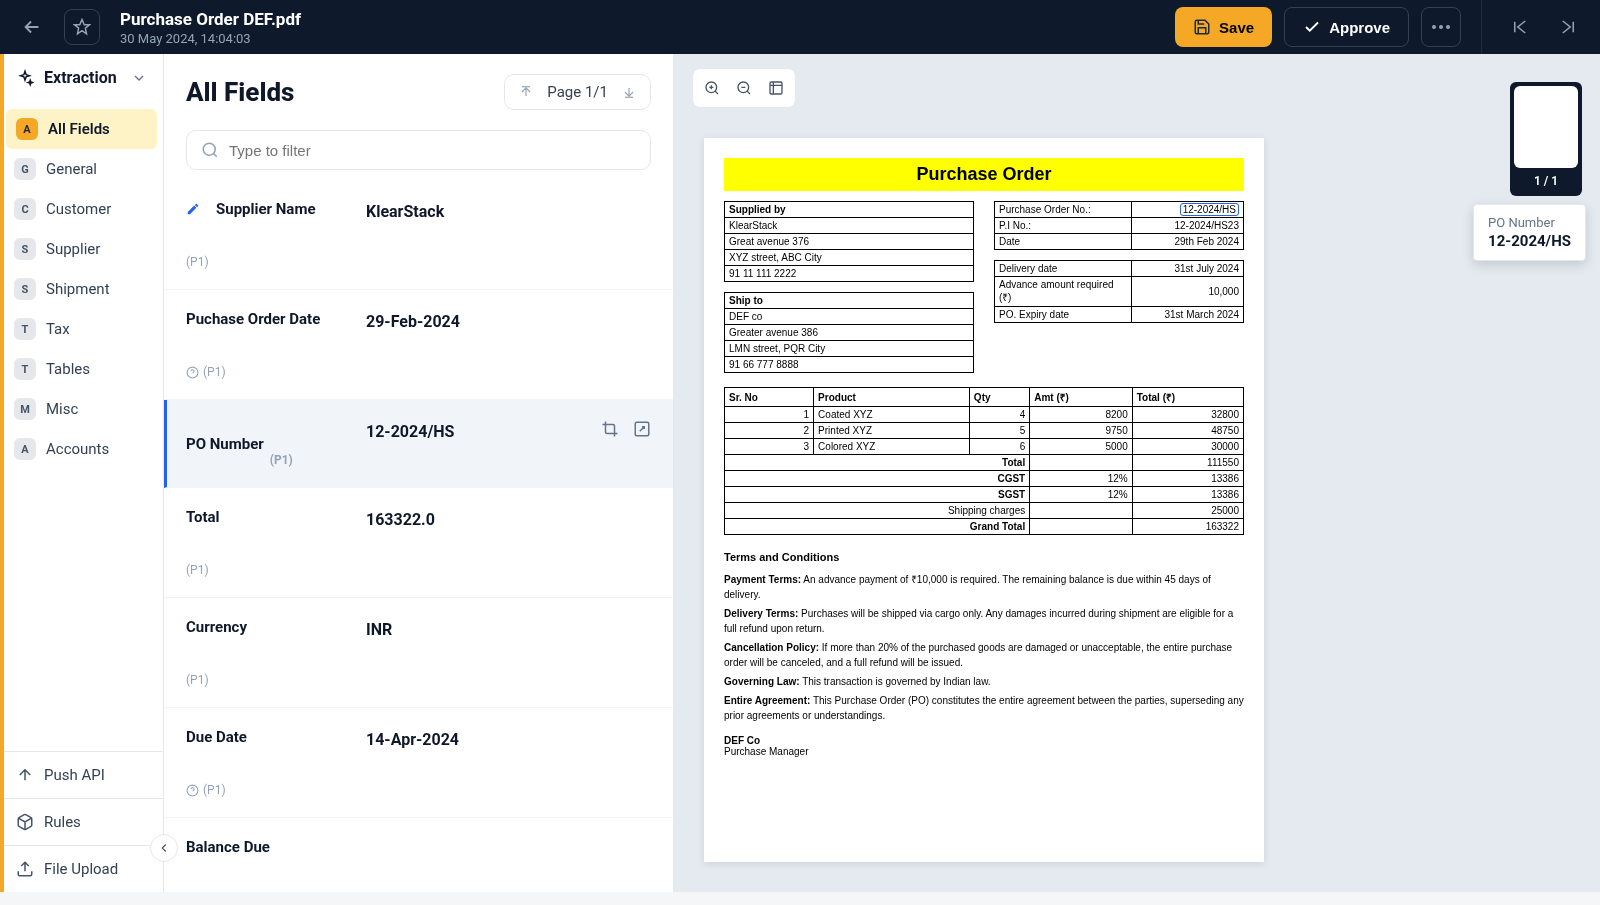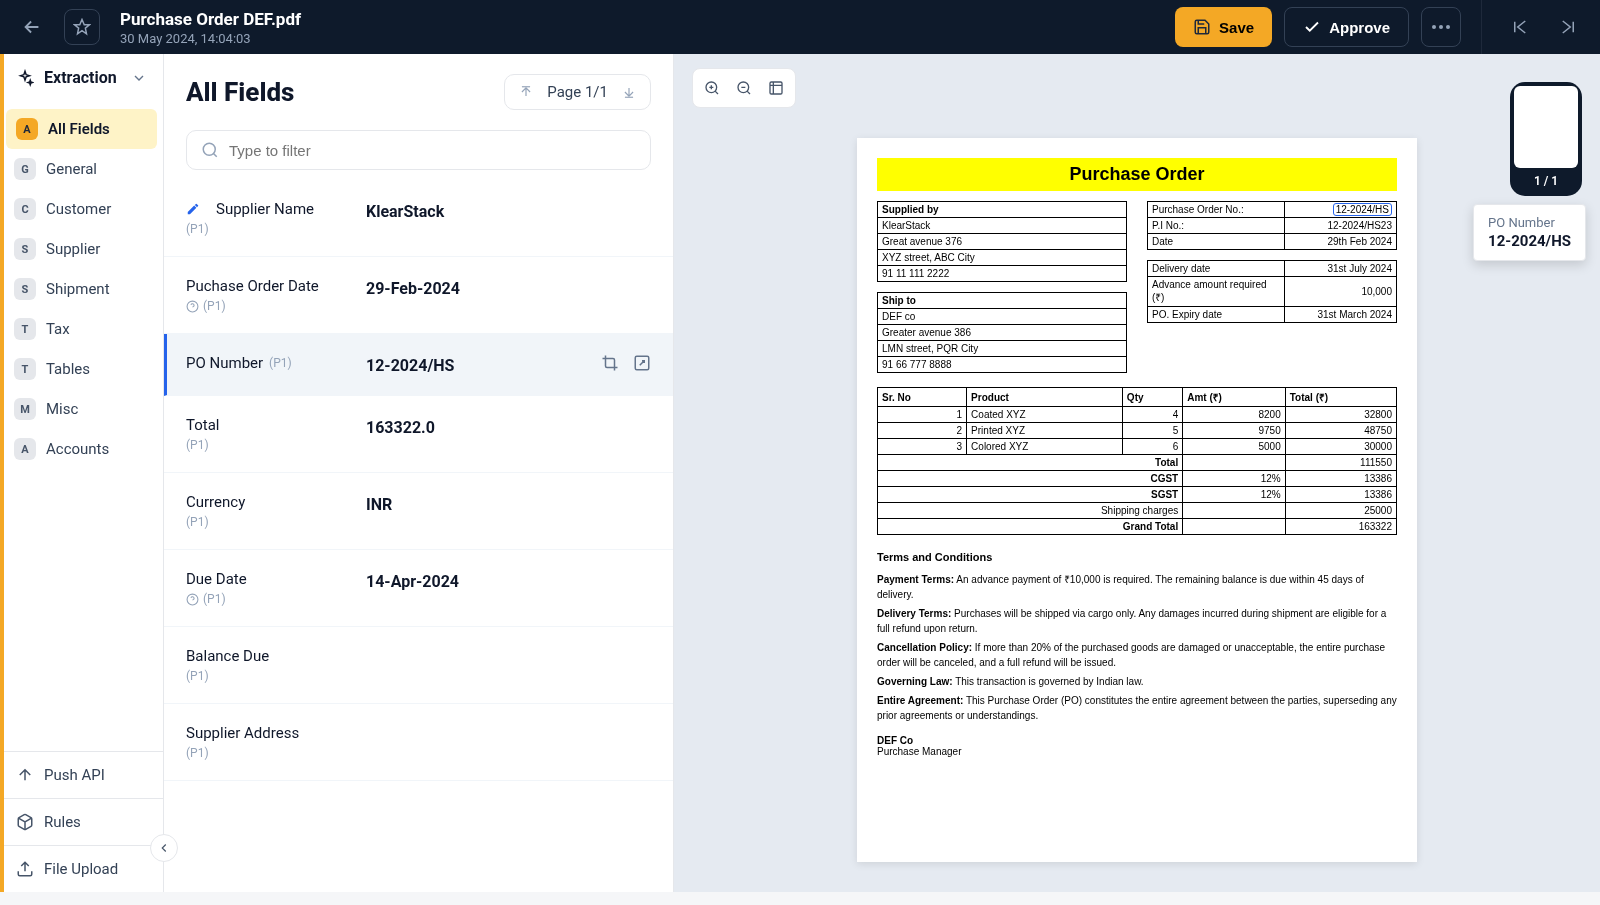--- a/index.html
+++ b/index.html
@@ -38,51 +38,51 @@
 
 .fields-panel { width: 510px; background: #fff; border-right: 1px solid #e5e7eb; display: flex; flex-direction: column; position: relative; }
 .fp-header { display: flex; align-items: center; padding: 20px 22px 10px; }
 .fp-title { font-size: 26px; font-weight: 800; color: #0f172a; }
 .fp-pager { margin-left: auto; display: flex; align-items: center; gap: 14px; border: 1px solid #e5e7eb; border-radius: 10px; padding: 8px 14px; font-size: 15px; color: #334155; cursor: pointer; }
 .fp-filter { margin: 10px 22px; border: 1px solid #e5e7eb; border-radius: 10px; display: flex; align-items: center; padding: 10px 14px; gap: 10px; color: #94a3b8; }
 .fp-filter input { border: none; outline: none; font-size: 15px; flex: 1; color: #334155; }
 .field-row { display: flex; padding: 20px 22px; border-bottom: 1px solid #f1f5f9; align-items: flex-start; }
 .field-row.selected { background: #f1f5f9; border-left: 3px solid #2563eb; padding-left: 19px; }
 .field-left { width: 180px; display: flex; flex-direction: column; gap: 4px; }
-.field-label { font-size: 15px; font-weight: 400; color: #0f172a; display: flex; align-items: center; gap: 6px; }
-.field-page { font-size: 12px; color: #94a3b8; display: flex; align-items: center; gap: 4px; }
+.field-label { font-size: 15px; font-weight: 700; color: #0f172a; display: flex; align-items: center; gap: 6px; }
+.field-page { font-size: 12px; color: #94a3b8; display: flex; align-items: center; gap: 4px; margin-top: 33px; }
 .field-value { font-size: 16px; font-weight: 700; color: #0f172a; flex: 1; padding-top: 2px; }
 .field-actions { display: flex; gap: 14px; color: #64748b; }
 .edit-icon { color: #2563eb; margin-right: 8px; width: 16px; display: inline-flex; }
 .collapse-toggle { position: absolute; left: -14px; bottom: 30px; width: 28px; height: 28px; border-radius: 50%; background: #fff; border: 1px solid #e5e7eb; display: flex; align-items: center; justify-content: center; color: #475569; cursor: pointer; }
 
 
 .doc-viewer { flex: 1; background: #e5eaf1; position: relative; display: flex; flex-direction: column; }
 .dv-toolbar { display: flex; gap: 10px; padding: 14px 18px; align-items: center; }
 .dv-tool-group { display: flex; gap: 2px; background: #fff; border: 1px solid #e5e7eb; border-radius: 8px; padding: 4px; }
 .dv-tool { width: 30px; height: 30px; display: flex; align-items: center; justify-content: center; color: #475569; cursor: pointer; border-radius: 4px; }
-.doc-scroll { flex: 1; overflow: auto; display: flex; justify-content: center; padding: 16px 30px 30px; border-radius: 28px; }
+.doc-scroll { flex: 1; overflow: auto; display: flex; padding: 16px 30px 30px; border-radius: 28px; }
 .doc-page { background: #fff; width: 560px; padding: 20px; box-shadow: 0 2px 8px rgba(0,0,0,0.1); font-size: 10px; color: #000; font-family: Arial, sans-serif; position: relative; }
 .doc-title { background: #ffff00; text-align: center; font-weight: 700; font-size: 18px; padding: 6px 0; margin-bottom: 10px; }
 .doc-tables-row { display: flex; gap: 20px; }
 .doc-table { border-collapse: collapse; width: 100%; }
 .doc-table td { border: 1px solid #000; padding: 2px 4px; font-size: 10px; }
 .doc-table .r { text-align: right; }
 .line-table { width: 100%; border-collapse: collapse; margin-top: 14px; }
 .line-table th, .line-table td { border: 1px solid #000; padding: 2px 4px; font-size: 10px; }
 .line-table th { text-align: left; font-weight: 700; }
 .line-table .r { text-align: right; }
 .terms { margin-top: 14px; font-size: 10px; line-height: 1.5; }
 .terms h4 { font-size: 11px; margin-bottom: 6px; font-weight: 700; }
 .terms p { margin-bottom: 4px; }
 .sig { margin-top: 12px; font-size: 10px; }
 .po-highlight { border: 1.5px solid #2563eb; border-radius: 3px; padding: 0 2px; }
 
 
-.thumb-panel { position: absolute; top: 28px; right: 18px; width: 72px; background: #0e1a2b; border-radius: 15px; padding: 4px; display: flex; flex-direction: column; align-items: center; }
+.thumb-panel { position: absolute; top: 28px; right: 18px; width: 72px; background: #0e1a2b; border-radius: 6px; padding: 4px; display: flex; flex-direction: column; align-items: center; }
 .thumb-img { width: 64px; height: 82px; background: #fff; border-radius: 6px; }
 .thumb-label { color: #fff; font-size: 12px; font-weight: 600; padding: 6px 0 4px; }
 
 
 .po-tooltip { position: absolute; top: 150px; right: 14px; background: #fff; border: 1px solid #e5e7eb; box-shadow: 0 4px 12px rgba(0,0,0,0.15); border-radius: 4px; padding: 10px 14px; font-size: 13px; }
 .po-tooltip .t-label { color: #64748b; margin-bottom: 2px; }
 .po-tooltip .t-value { font-weight: 700; font-size: 15px; color: #0f172a; }
 
 svg { display: block; }
 </style>

